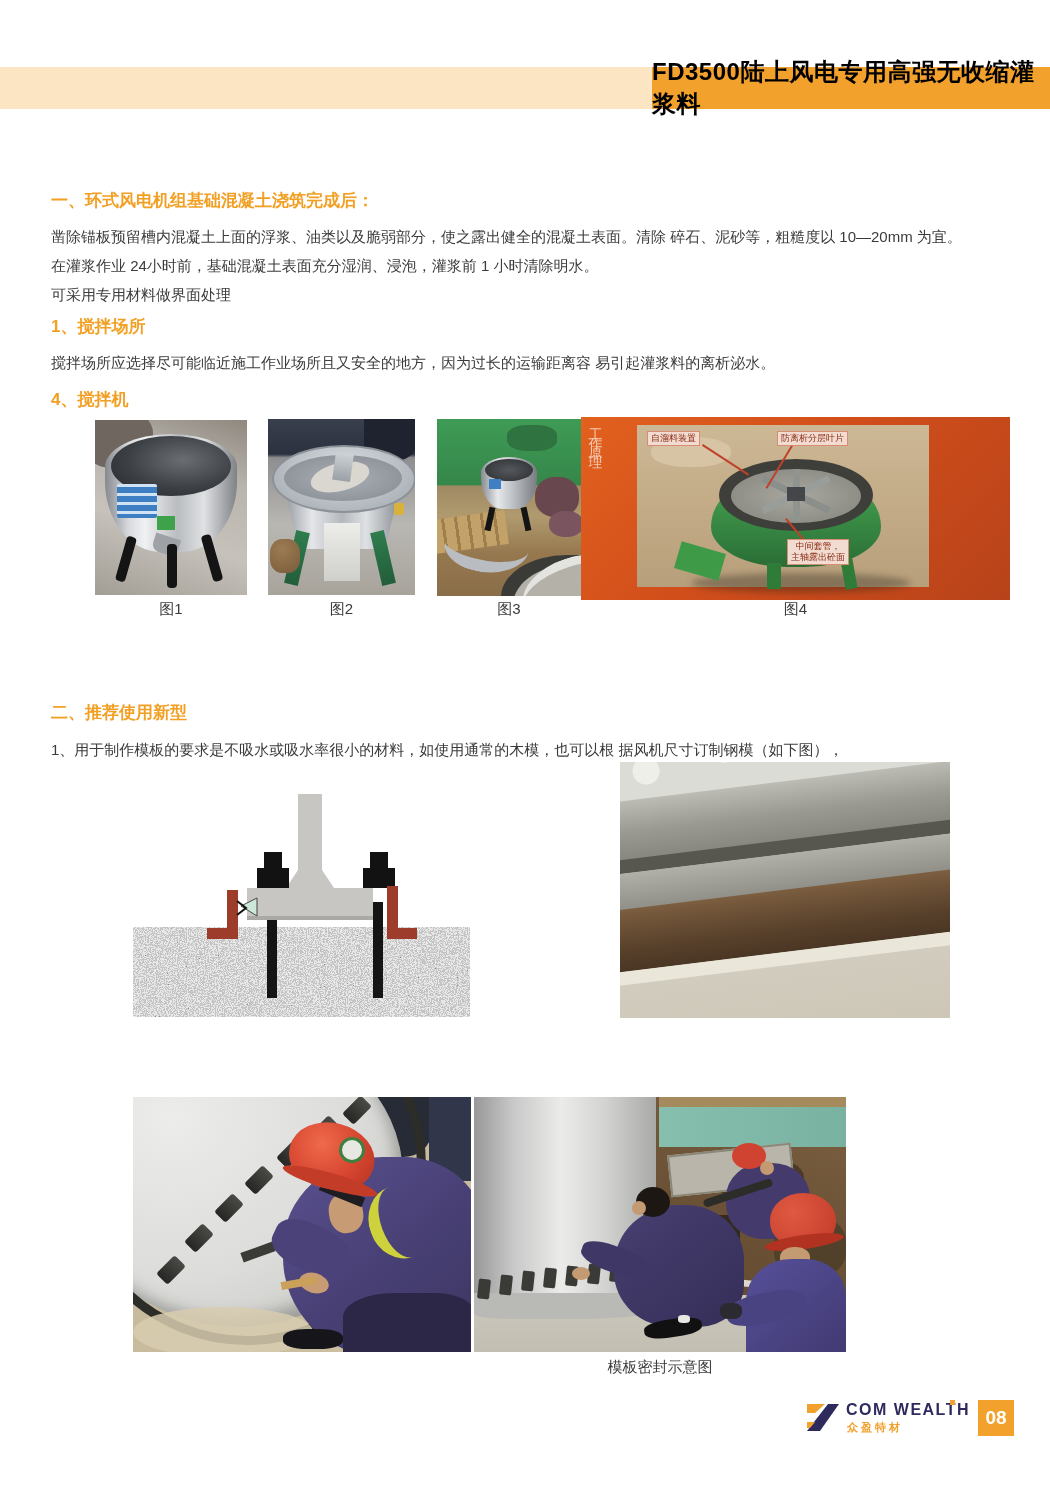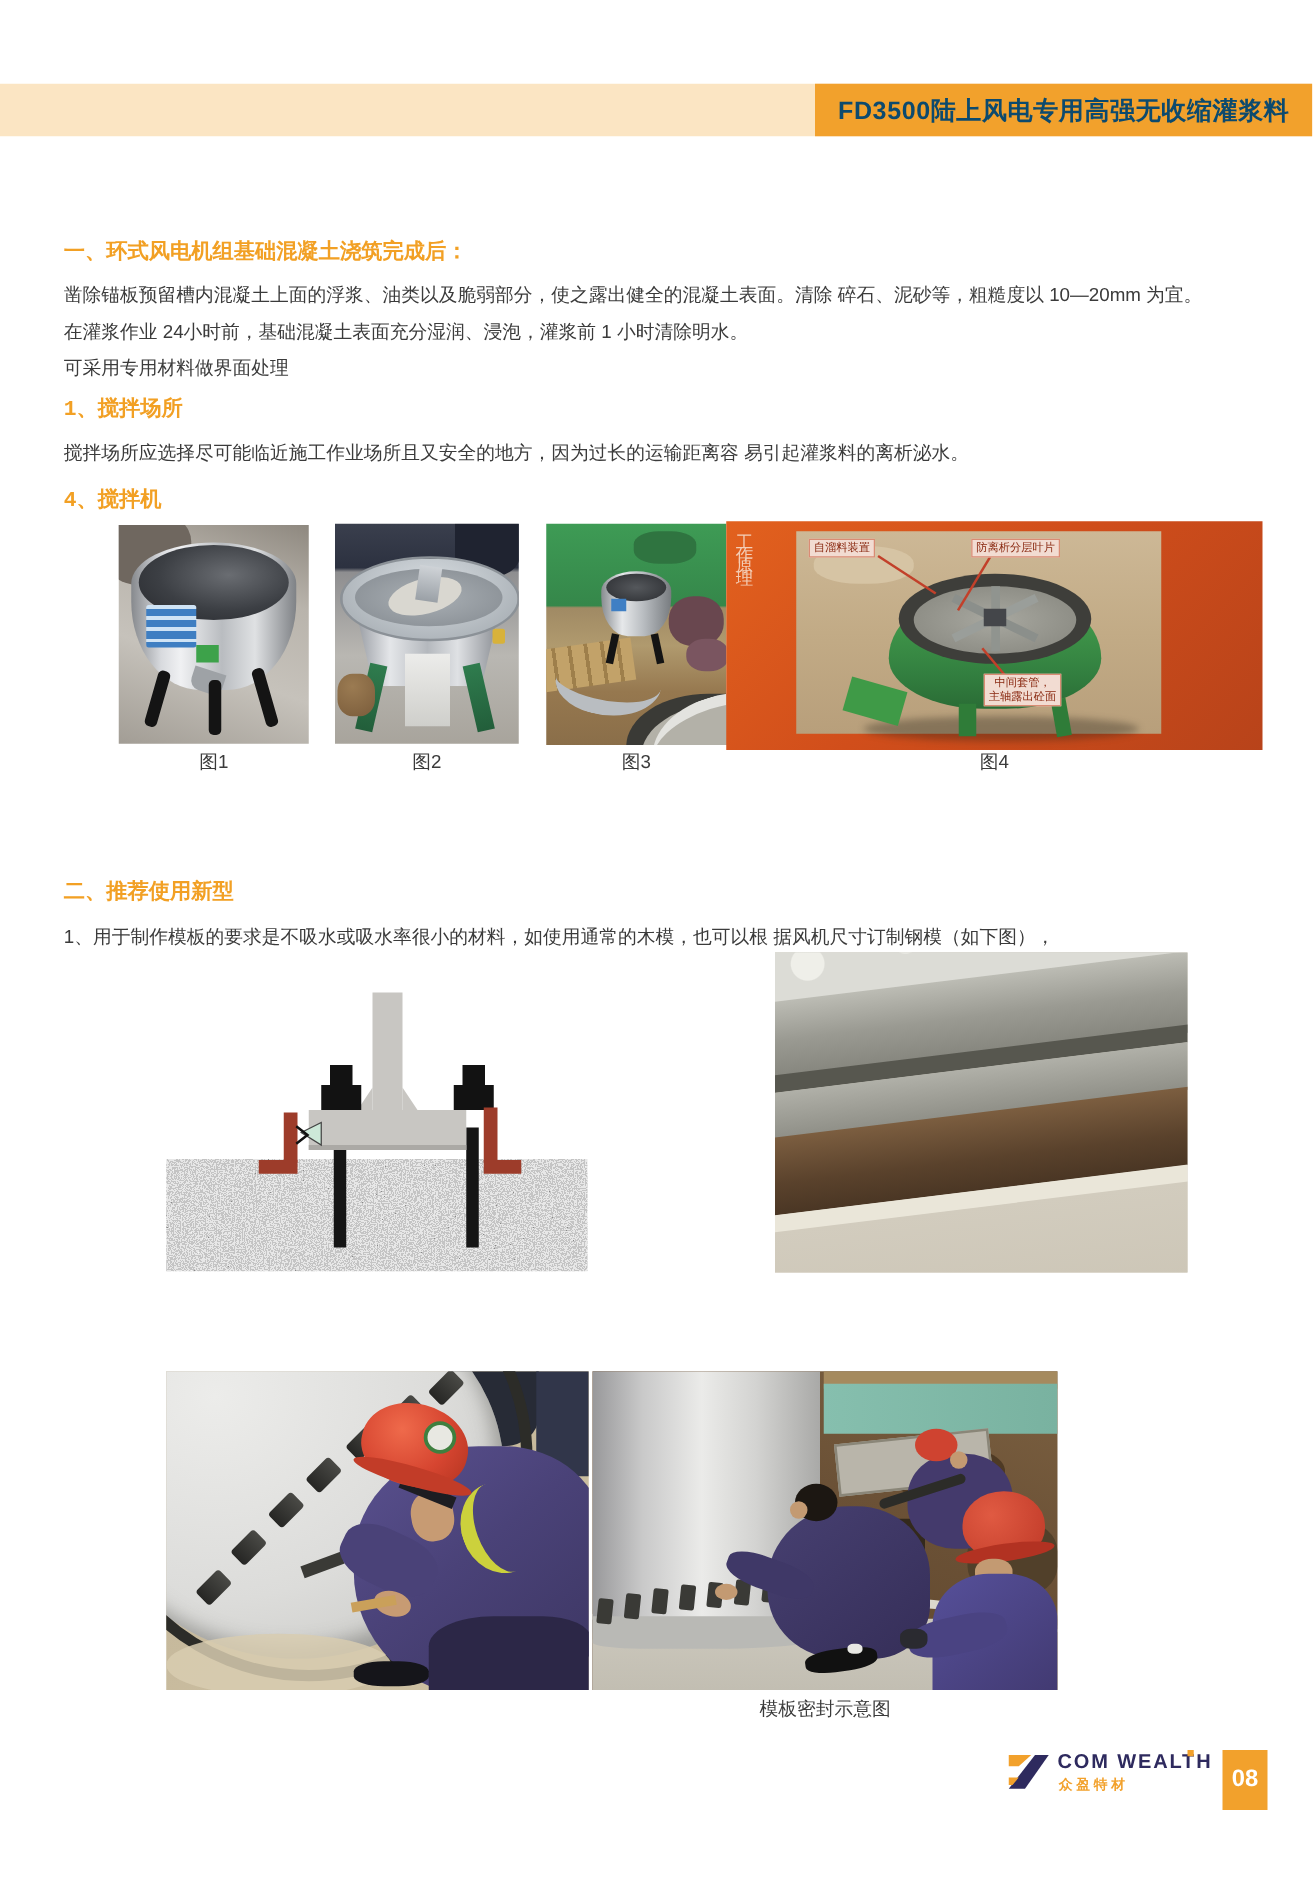--- a/index.html
+++ b/index.html
@@ -3,42 +3,42 @@
 <meta charset="utf-8">
 <style>
   html,body{margin:0;padding:0;background:#ffffff;}
   .page{position:relative;width:1050px;height:1503px;background:#ffffff;overflow:hidden;
         font-family:"Liberation Sans","DejaVu Sans",sans-serif;color:#3b3b3b;}
   .abs{position:absolute;}
   
   .hdr-cream{position:absolute;left:0;top:67px;width:1050px;height:42px;background:#fbe5c3;}
   .hdr-orange{position:absolute;left:652px;top:67px;width:398px;height:42px;background:#f2a12c;
               display:flex;align-items:center;justify-content:center;}
-  .hdr-orange span{color:#0c4a6e;font-size:20px;font-weight:bold;letter-spacing:0.5px;}
-  
-  .sec{position:absolute;left:51px;margin:0;color:#f2a024;font-size:17px;font-weight:bold;font-family:Liberation Mono, monospace;}
+  .hdr-orange span{color:#000000;font-size:24px;font-weight:bold;letter-spacing:0.5px;}
+  
+  .sec{position:absolute;left:51px;margin:0;color:#f2a024;font-size:17px;font-weight:bold;}
   .body{position:absolute;left:51px;margin:0;width:960px;font-size:15px;line-height:29px;
         color:#3b3b3b;white-space:pre-line;}
   .figcap{position:absolute;font-size:15px;color:#3b3b3b;text-align:center;}
   
   .ph{position:absolute;overflow:hidden;}
   .ph *{position:absolute;}
   
   .fig4{background:linear-gradient(135deg,#e2611e 0%,#d14e1b 45%,#b8431a 100%);}
   .fig4-side{left:6px;top:0;height:100%;display:flex;align-items:center;
              writing-mode:vertical-rl;letter-spacing:9px;color:#f3cdb6;font-size:14px;}
   .callout{background:#f2dcd2;border:1px solid #d98c74;color:#8a2a12;font-size:9px;
            line-height:11px;padding:1px 3px;white-space:pre-line;text-align:center;z-index:5;}
   .lead{position:absolute;height:1.5px;background:#c2402a;transform-origin:0 0;z-index:4;}
   
   .brand-en{position:absolute;left:846px;top:1401px;color:#2e2a5e;font-size:16px;
             font-weight:800;letter-spacing:1.5px;}
   .brand-cn{position:absolute;left:847px;top:1420px;color:#f2a12c;font-size:11px;
             font-weight:bold;letter-spacing:3px;}
-  .pagebadge{position:absolute;left:978px;top:1400px;width:36px;height:48px;background:#f2a12c;
+  .pagebadge{position:absolute;left:978px;top:1400px;width:36px;height:36px;background:#f2a12c;
              color:#ffffff;font-size:19px;font-weight:bold;display:flex;align-items:center;
              justify-content:center;}
 </style>
 </head>
 <body>
 
 <div class="page">
 
   <div class="hdr-cream"></div>
   <div class="hdr-orange">

